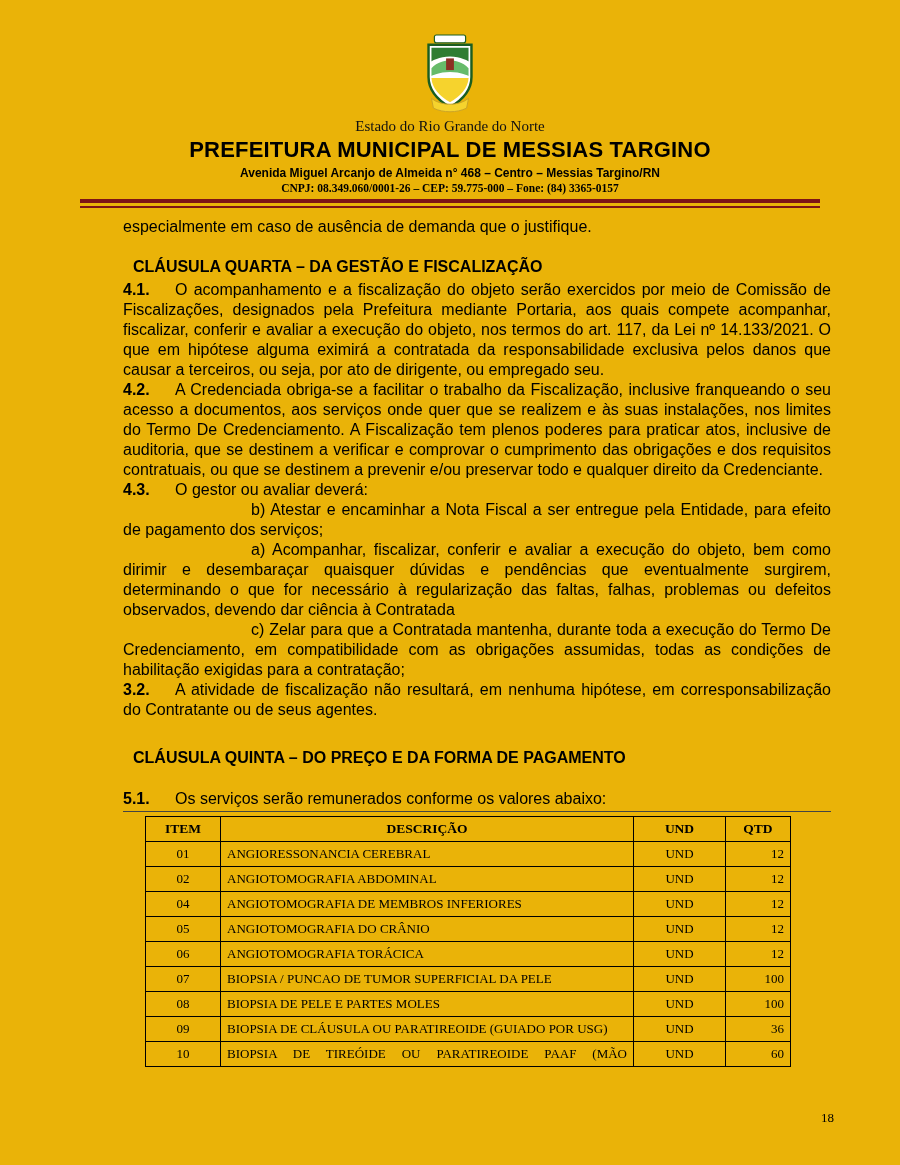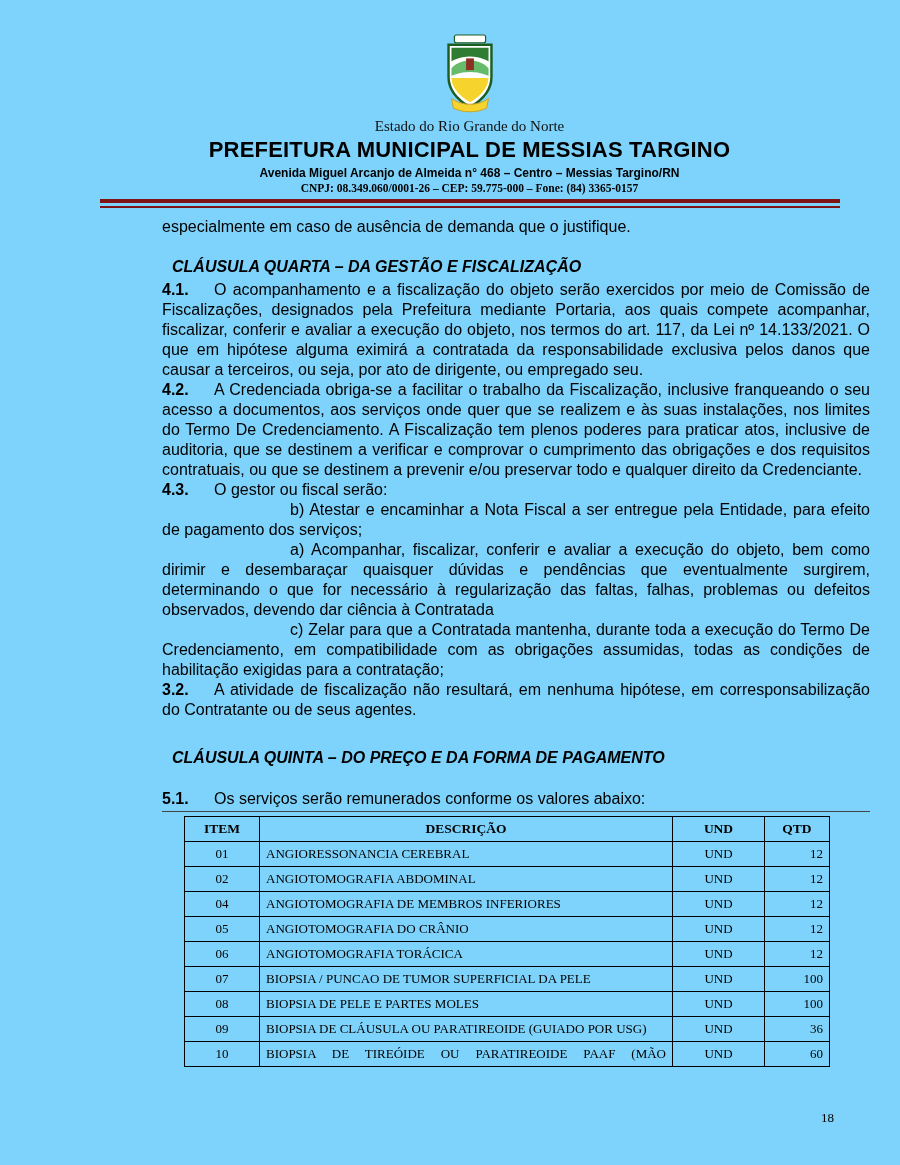--- a/index.html
+++ b/index.html
@@ -1,42 +1,41 @@
 <!DOCTYPE html>
 <html><head>
 <meta charset="utf-8">
 <style>
   * { box-sizing: border-box; }
   html, body { margin: 0; padding: 0; background: #ffffff; }
   .page {
     width: 900px; height: 1165px; position: relative; overflow: hidden;
-    background: #7dd3fc; color: #000;
+    background: #eab308; color: #000;
     font-family: "Liberation Sans", sans-serif;
-    padding-left: 39px;
   }
   
   .doc-header { text-align: center; padding-top: 34px; }
   .logo-wrap svg { display: block; margin: 0 auto; }
   .state-line { font-family: "Liberation Serif", serif; font-size: 15px; margin-top: 4px; color: #111; }
   .title { font-size: 22px; font-weight: 700; margin: 2px 0 0 0; letter-spacing: 0.2px; }
   .address { font-size: 12px; font-weight: 700; margin-top: 3px; }
   .cnpj { font-family: "Liberation Serif", serif; font-size: 11.5px; font-weight: 700; margin-top: 2px; }
   .rule {
     width: 740px; margin: 5px auto 0 auto; height: 9px;
     border-top: 4px solid #7e1416; border-bottom: 2px solid #7e1416;
   }
   
   .content {
     width: 708px; margin: 9px 0 0 123px;
     font-size: 16px; line-height: 20px; text-align: justify;
   }
   .para { margin: 0; }
   .num { font-weight: 700; display: inline-block; width: 52px; }
   .sub { text-indent: 128px; }
-  .clause-title { font-size: 16px; font-weight: 700; margin: 20px 0 3px 10px; text-align: left; font-style: italic; }
+  .clause-title { font-size: 16px; font-weight: 700; margin: 20px 0 3px 10px; text-align: left; }
   .clause-title.c5 { margin-top: 28px; }
   .p51 { margin-top: 21px; border-bottom: 1px solid #444; padding-bottom: 2px; }
   
   table.price {
     border-collapse: collapse; table-layout: fixed;
     margin: 4px 0 0 22px; width: 645px;
     font-family: Liberation Serif, serif; font-size: 13px;
   }
   .price th, .price td { border: 1px solid #000; padding: 2px 6px; }
   .price th { font-size: 13.5px; font-weight: 700; text-align: center; height: 20px; }
@@ -77,21 +76,21 @@
 
   <main class="content">
     <p class="para">especialmente em caso de ausência de demanda que o justifique.</p>
 
     <h2 class="clause-title">CLÁUSULA QUARTA – DA GESTÃO E FISCALIZAÇÃO</h2>
 
     <p class="para"><span class="num">4.1.</span><span>O acompanhamento e a fiscalização do objeto serão exercidos por meio de Comissão de Fiscalizações, designados pela Prefeitura mediante Portaria, aos quais compete acompanhar, fiscalizar, conferir e avaliar a execução do objeto, nos termos do art. 117, da Lei nº 14.133/2021. O que em hipótese alguma eximirá a contratada da responsabilidade exclusiva pelos danos que causar a terceiros, ou seja, por ato de dirigente, ou empregado seu.</span></p>
 
     <p class="para"><span class="num">4.2.</span><span>A Credenciada obriga-se a facilitar o trabalho da Fiscalização, inclusive franqueando o seu acesso a documentos, aos serviços onde quer que se realizem e às suas instalações, nos limites do Termo De Credenciamento. A Fiscalização tem plenos poderes para praticar atos, inclusive de auditoria, que se destinem a verificar e comprovar o cumprimento das obrigações e dos requisitos contratuais, ou que se destinem a prevenir e/ou preservar todo e qualquer direito da Credenciante.</span></p>
 
-    <p class="para"><span class="num">4.3.</span><span>O gestor ou fiscal serão:</span></p>
+    <p class="para"><span class="num">4.3.</span><span>O gestor ou avaliar deverá:</span></p>
 
     <p class="para sub"><span>b)</span> <span>Atestar e encaminhar a Nota Fiscal a ser entregue pela Entidade, para efeito de pagamento dos serviços;</span></p>
 
     <p class="para sub"><span>a)</span> <span>Acompanhar, fiscalizar, conferir e avaliar a execução do objeto, bem como dirimir e desembaraçar quaisquer dúvidas e pendências que eventualmente surgirem, determinando o que for necessário à regularização das faltas, falhas, problemas ou defeitos observados, devendo dar ciência à Contratada</span></p>
 
     <p class="para sub"><span>c)</span> <span>Zelar para que a Contratada mantenha, durante toda a execução do Termo De Credenciamento, em compatibilidade com as obrigações assumidas, todas as condições de habilitação exigidas para a contratação;</span></p>
 
     <p class="para"><span class="num">3.2.</span><span>A atividade de fiscalização não resultará, em nenhuma hipótese, em corresponsabilização do Contratante ou de seus agentes.</span></p>
 
     <h2 class="clause-title c5">CLÁUSULA QUINTA – DO PREÇO E DA FORMA DE PAGAMENTO</h2>

